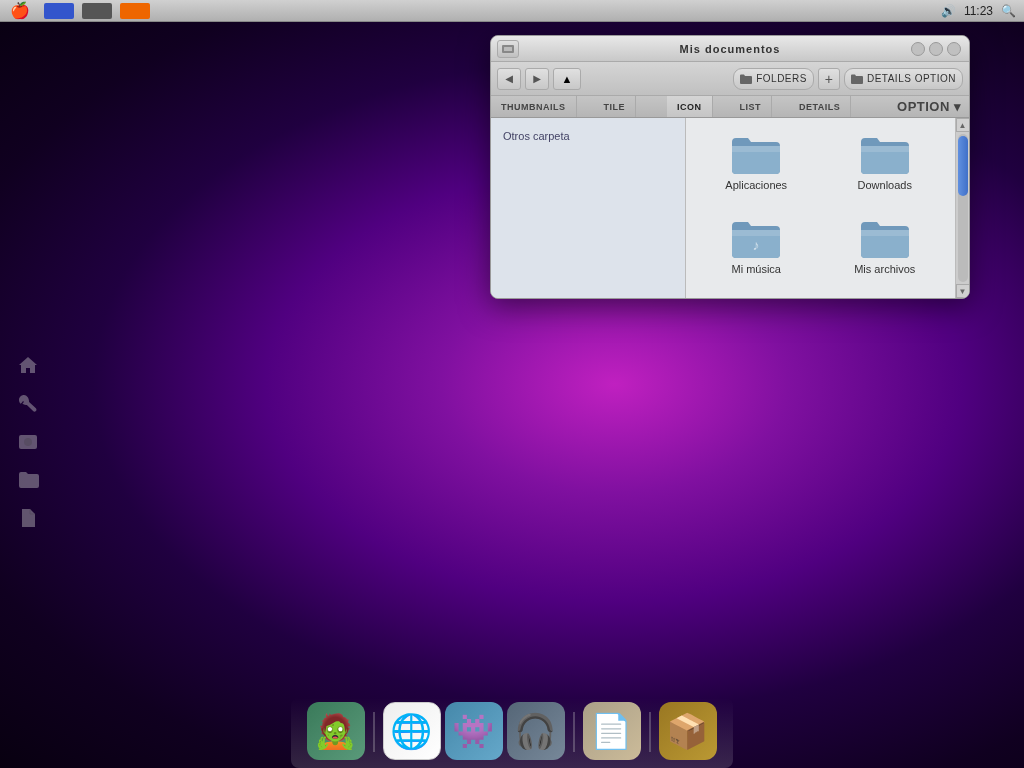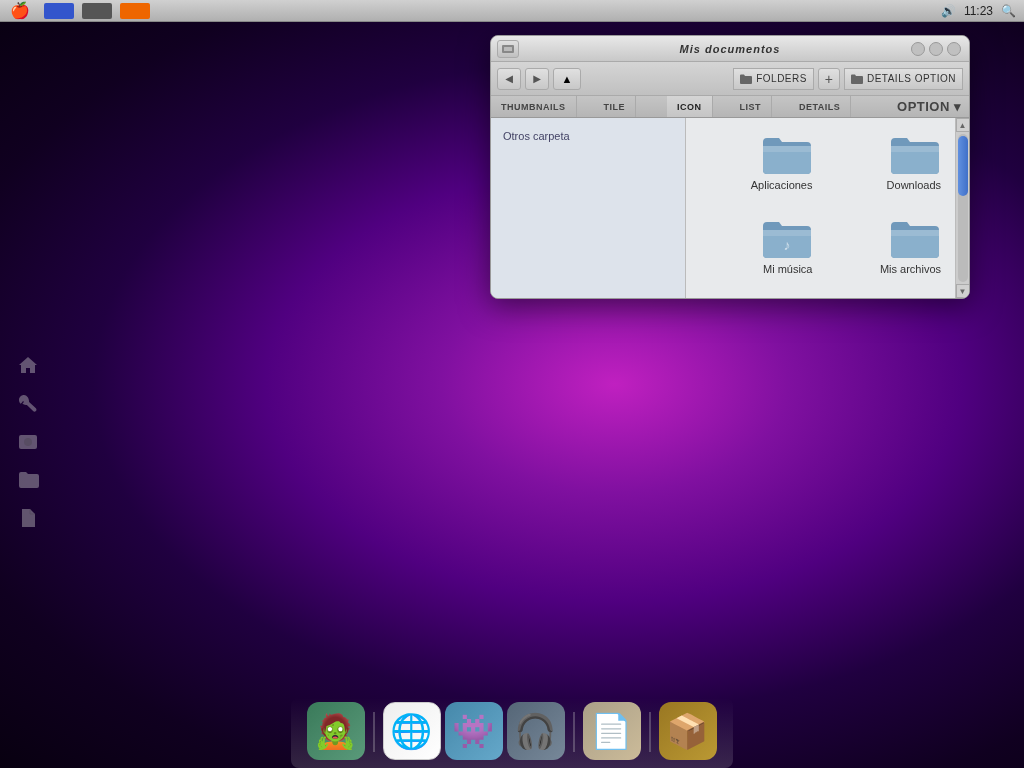--- a/index.html
+++ b/index.html
@@ -119,21 +119,20 @@
     }
 
     #fm-titlebar {
       height: 26px;
       background: linear-gradient(to bottom, #e8e8e8 0%, #c8c8c8 100%);
       display: flex;
       align-items: center;
       justify-content: center;
       position: relative;
       border-bottom: 1px solid #aaa;
-      font-style: italic;
     }
 
     .fm-title-text {
       font-size: 11px;
       font-weight: bold;
       color: #333;
       letter-spacing: 1px;
     }
 
     .fm-window-btns {
@@ -202,21 +201,21 @@
       font-size: 11px;
       cursor: pointer;
     }
 
     .fm-spacer { flex: 1; }
 
     .fm-action-btn {
       height: 22px;
       background: linear-gradient(to bottom, #e0e0e0, #c8c8c8);
       border: 1px solid #aaa;
-      border-radius: 0;
+      border-radius: 9px;
       display: flex;
       align-items: center;
       gap: 4px;
       padding: 0 6px;
       font-size: 10px;
       color: #333;
       cursor: pointer;
       letter-spacing: 0.5px;
     }
 
@@ -306,21 +305,21 @@
       grid-template-columns: repeat(2, 1fr);
       padding: 10px;
       gap: 8px;
       overflow-y: auto;
       position: relative;
     }
 
     .fm-file-item {
       display: flex;
       flex-direction: column;
-      align-items: flex-end;
+      align-items: center;
       gap: 3px;
       cursor: pointer;
       padding: 4px;
     }
 
     .folder-icon {
       width: 52px;
       height: 44px;
       position: relative;
     }

